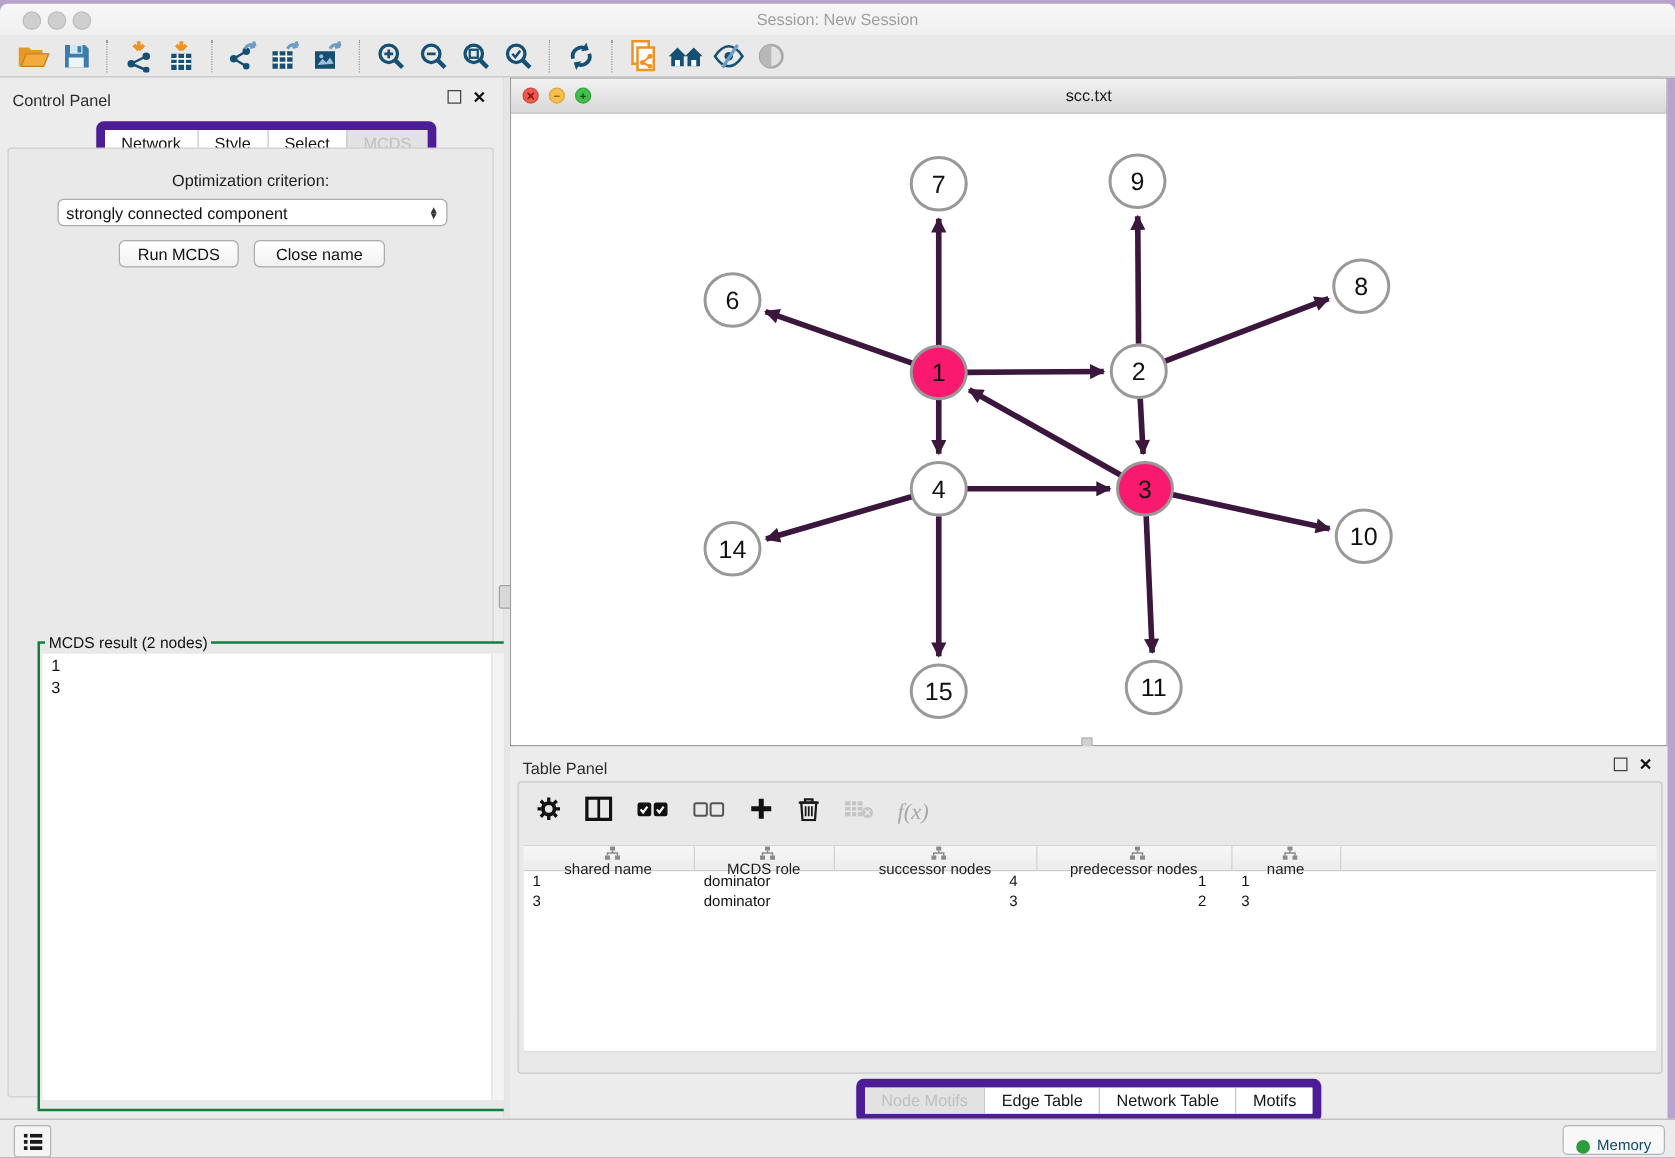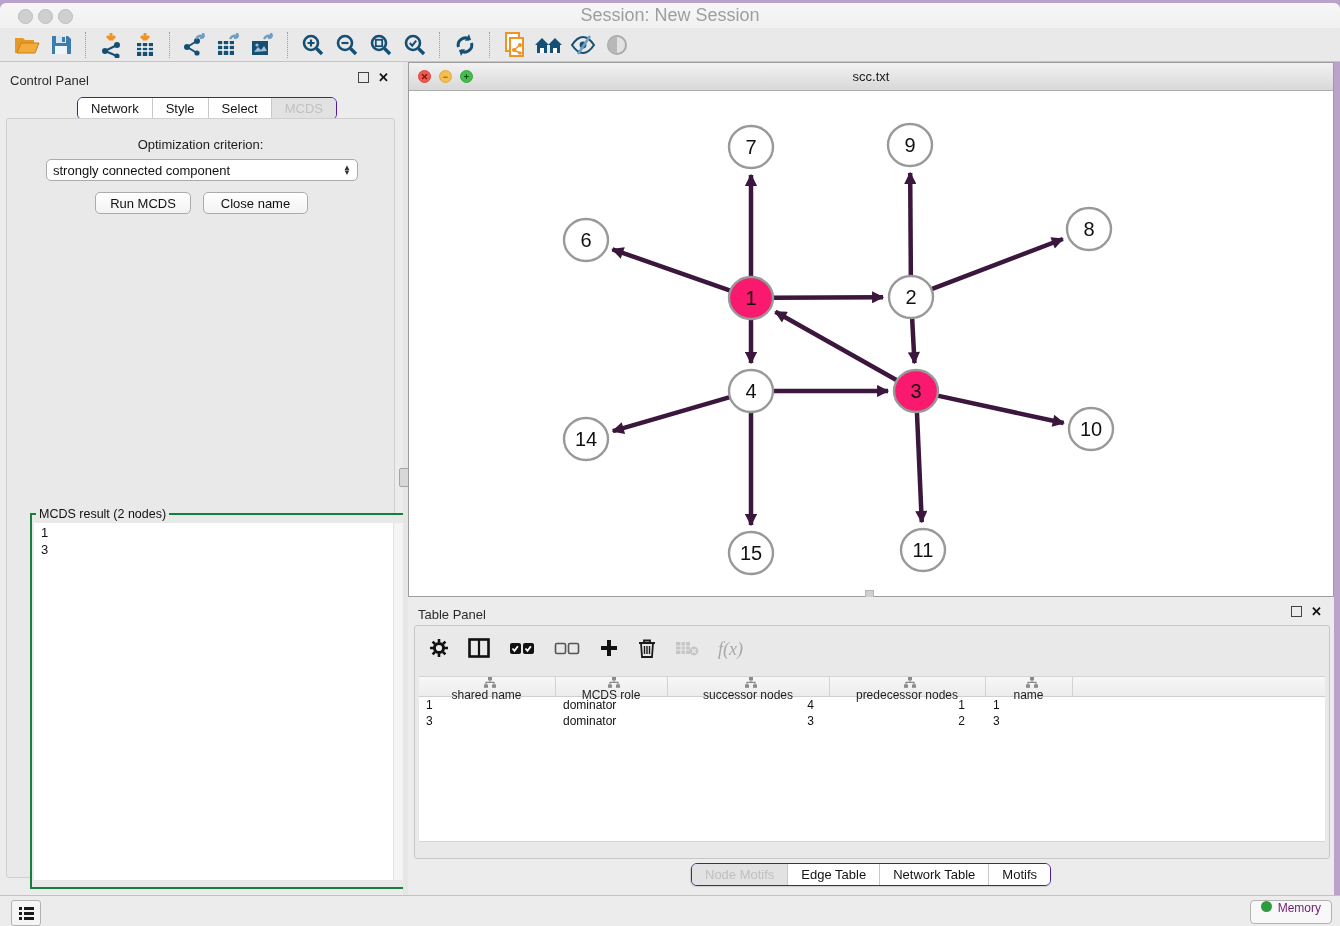--- a/index.html
+++ b/index.html
@@ -5,35 +5,35 @@
   html,body{margin:0;padding:0;}
   body{width:1340px;height:926px;position:relative;background:#b9a3cc;
        font-family:"Liberation Sans",sans-serif;overflow:hidden;
        -webkit-font-smoothing:antialiased;}
   .abs{position:absolute;}
   
   #titlebar{left:0;top:3px;width:1340px;height:25px;background:linear-gradient(#f7f7f7,#f0f0f0);
             border-top-left-radius:6px;border-top-right-radius:6px;}
   .tl-dot{width:13px;height:13px;border-radius:50%;background:#cfcfcf;border:1px solid #bdbdbd;
           position:absolute;top:6px;}
-  #win-title{width:100%;text-align:center;line-height:25px;font-size:18px;color:#9e9e9e;}
+  #win-title{width:100%;text-align:center;line-height:25px;font-size:13px;color:#9e9e9e;}
   #toolbar{left:0;top:28px;width:1340px;height:34px;background:#e9e9e9;
            border-bottom:1px solid #c5c5c5;display:flex;align-items:center;padding-left:10px;box-sizing:border-box;}
   .tbi{width:34px;height:30px;display:flex;align-items:center;justify-content:center;flex:0 0 auto;}
   .tbsep{width:1px;height:26px;border-left:1px dotted #9c9c9c;margin:0 7px;flex:0 0 auto;}
   #search-box{position:absolute;right:10px;top:33px;width:288px;height:22px;background:#fff;
               border:1px solid #c3c3c3;border-radius:4px;display:flex;align-items:center;padding-left:6px;}
   #search-box input{border:none;outline:none;flex:1;font-size:12px;background:transparent;height:18px;}
   
   #control-panel{left:0;top:62px;width:403px;height:833px;background:#ececec;}
   .panel-title{font-size:13px;color:#2b2b2b;}
   .panel-btns{position:absolute;right:14px;top:10px;display:flex;gap:9px;align-items:center;}
   .float-ic{width:9px;height:9px;border:1.5px solid #444;display:inline-block;}
   .close-ic{font-size:13px;font-weight:bold;color:#111;line-height:10px;}
-  .seg-group{display:inline-flex;border:1px solid #4c1d95;border-radius:6px;overflow:hidden;
+  .seg-group{display:inline-flex;border:7px solid #4c1d95;border-radius:6px;overflow:hidden;
              box-shadow:0 1px 1px rgba(0,0,0,.12);font-size:13px;}
   .seg{background:#fff;color:#141414;padding:3px 13px;border-left:1px solid #c9c9c9;white-space:nowrap;}
   .seg:first-child{border-left:none;}
   .seg.active{background:#e2e2e2;color:#c0c0c0;}
   #cp-tabs{left:77px;top:35px;}
   #cp-content{left:6px;top:56px;width:389px;height:760px;background:#e9e9e9;
               border:1px solid #cfcfcf;border-radius:3px;box-sizing:border-box;}
   #opt-label{width:100%;text-align:center;top:18px;font-size:13px;color:#1c1c1c;}
   #criterion-select{left:39px;top:40px;width:312px;height:22px;background:#fff;border:1px solid #ababab;
                     border-radius:5px;display:flex;align-items:center;padding:0 6px;box-sizing:border-box;font-size:13px;color:#111;}
@@ -74,21 +74,21 @@
   .tr{display:flex;height:16px;align-items:center;}
   .td{font-size:12px;color:#111;box-sizing:border-box;white-space:nowrap;overflow:hidden;}
   .td.l{text-align:left;padding-left:7px;}
   .td.r{text-align:right;}
   #tp-tabs{left:50%;top:266px;transform:translateX(-50%);}
   
   #status-bar{left:0;top:895px;width:1340px;height:31px;background:#ececec;border-top:1px solid #c2c2c2;box-sizing:border-box;}
   #list-btn{left:11px;top:4px;width:28px;height:24px;background:#f5f5f5;border:1px solid #b3b3b3;border-radius:3px;
             display:flex;align-items:center;justify-content:center;}
   #memory-btn{right:8px;top:4px;height:24px;background:#f8f8f8;border:1px solid #b3b3b3;border-radius:4px;
-              display:flex;align-items:flex-start;gap:6px;padding:0 10px;font-size:12px;color:#701a75;box-sizing:border-box;}
+              display:flex;align-items:flex-end;gap:6px;padding:0 10px;font-size:12px;color:#0c4a6e;box-sizing:border-box;}
   #memory-dot{width:11px;height:11px;border-radius:50%;background:#2d9c3f;}
   .dim{opacity:.45;}
   .fx-ic{font-family:"Liberation Serif",serif;font-style:italic;font-size:18px;color:#a7a7a7;}
 </style>
 </head>
 <body>
 
 <div id="titlebar" class="abs">
   <div class="tl-dot" style="left:18px"></div>
   <div class="tl-dot" style="left:38px"></div>

